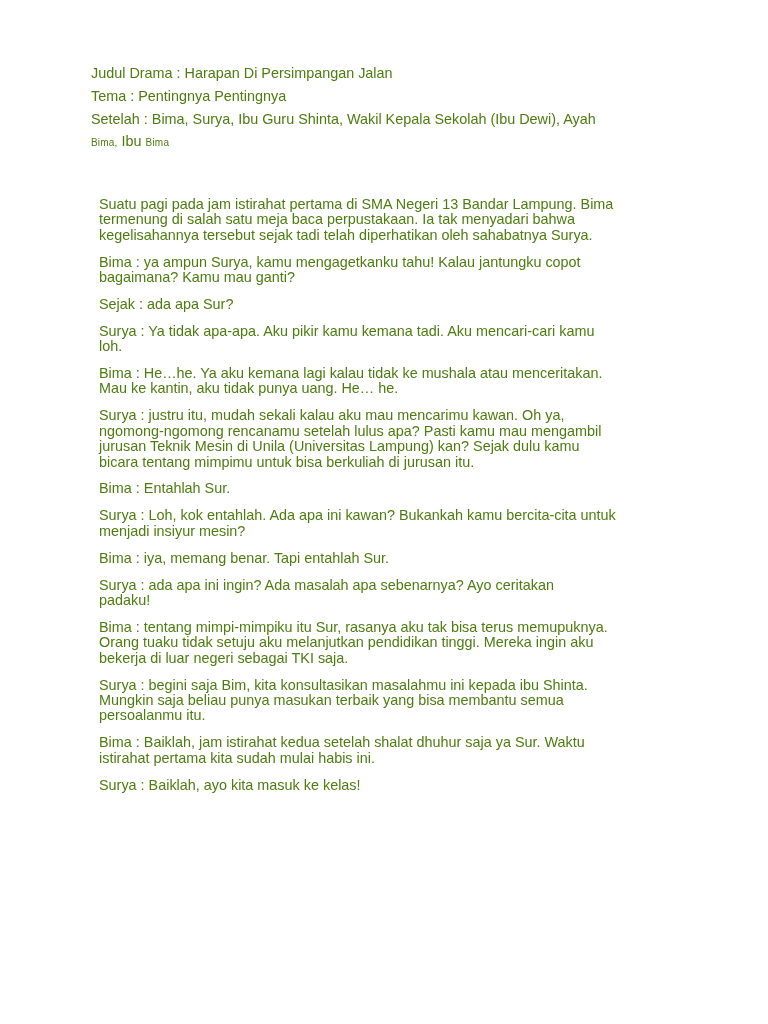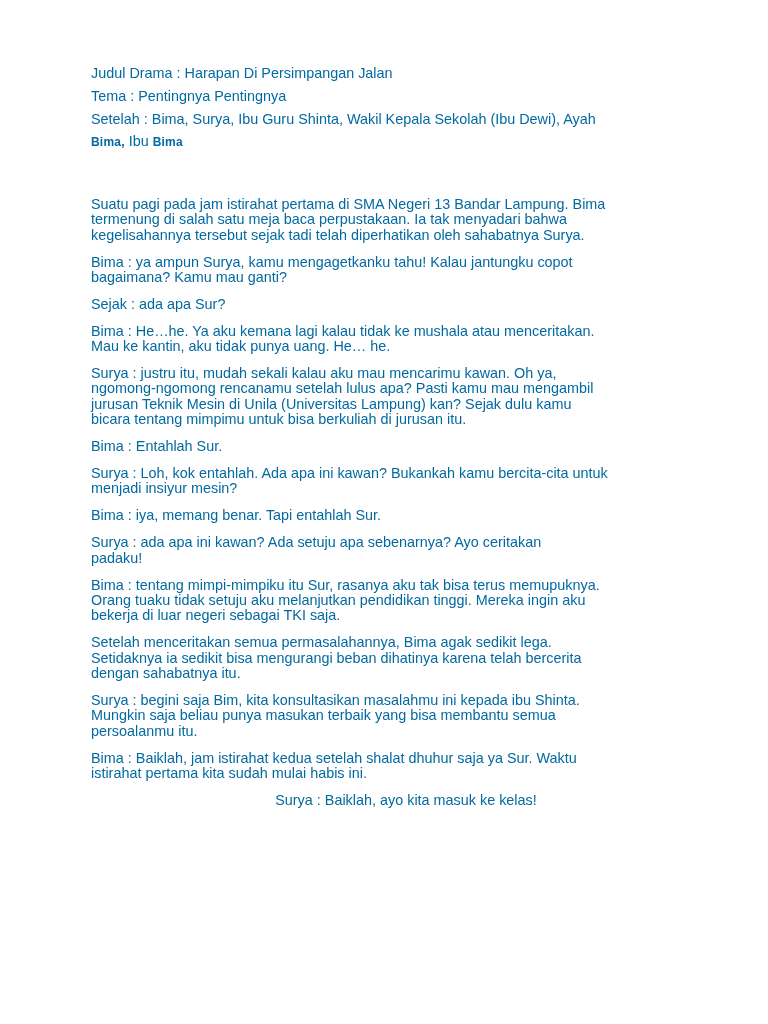--- a/index.html
+++ b/index.html
@@ -7,54 +7,54 @@
     padding: 0;
     background: #ffffff;
   }
   .page {
     position: relative;
     width: 768px;
     height: 1024px;
     background: #ffffff;
     overflow: hidden;
     font-family: "Liberation Sans", sans-serif;
-    color: #0369a1;
+    color: #4d7c0f;
   }
   .content {
     position: absolute;
     left: 91px;
     top: 66px;
     width: 630px;
     font-size: 14.4px;
     line-height: 15.4px;
     -webkit-font-smoothing: antialiased;
   }
   .header-line {
     white-space: pre;
     margin-bottom: 7.4px;
   }
   .cast-continuation {
     white-space: pre;
     margin-bottom: 0;
   }
   .cast-bold {
-    font-weight: bold;
-    font-size: 12px;
+    font-weight: normal;
+    font-size: 10px;
     letter-spacing: 0.2px;
   }
   .body-block {
     margin-top: 46px;
+    margin-left: 8px;
   }
   .para {
     white-space: pre;
     margin: 0 0 11.5px 0;
   }
   .para:last-child {
     margin-bottom: 0;
-    text-align: center;
   }
 </style>
 </head>
 <body>
 
 <div class="page">
   <div class="content">
 
     <div class="header-block">
       <div class="header-line">Judul Drama : Harapan Di Persimpangan Jalan</div>
@@ -63,38 +63,37 @@
       <div class="cast-continuation"><span class="cast-bold">Bima,</span><span> Ibu </span><span class="cast-bold">Bima</span></div>
     </div>
 
     <div class="body-block">
       <p class="para">Suatu pagi pada jam istirahat pertama di SMA Negeri 13 Bandar Lampung. Bima
 termenung di salah satu meja baca perpustakaan. Ia tak menyadari bahwa
 kegelisahannya tersebut sejak tadi telah diperhatikan oleh sahabatnya Surya.</p>
       <p class="para">Bima : ya ampun Surya, kamu mengagetkanku tahu! Kalau jantungku copot
 bagaimana? Kamu mau ganti?</p>
       <p class="para">Sejak : ada apa Sur?</p>
+      <p class="para">Surya : Ya tidak apa-apa. Aku pikir kamu kemana tadi. Aku mencari-cari kamu
+loh.</p>
       <p class="para">Bima : He…he. Ya aku kemana lagi kalau tidak ke mushala atau menceritakan.
 Mau ke kantin, aku tidak punya uang. He… he.</p>
       <p class="para">Surya : justru itu, mudah sekali kalau aku mau mencarimu kawan. Oh ya,
 ngomong-ngomong rencanamu setelah lulus apa? Pasti kamu mau mengambil
 jurusan Teknik Mesin di Unila (Universitas Lampung) kan? Sejak dulu kamu
 bicara tentang mimpimu untuk bisa berkuliah di jurusan itu.</p>
       <p class="para">Bima : Entahlah Sur.</p>
       <p class="para">Surya : Loh, kok entahlah. Ada apa ini kawan? Bukankah kamu bercita-cita untuk
 menjadi insiyur mesin?</p>
       <p class="para">Bima : iya, memang benar. Tapi entahlah Sur.</p>
-      <p class="para">Surya : ada apa ini kawan? Ada setuju apa sebenarnya? Ayo ceritakan
+      <p class="para">Surya : ada apa ini ingin? Ada masalah apa sebenarnya? Ayo ceritakan
 padaku!</p>
       <p class="para">Bima : tentang mimpi-mimpiku itu Sur, rasanya aku tak bisa terus memupuknya.
 Orang tuaku tidak setuju aku melanjutkan pendidikan tinggi. Mereka ingin aku
 bekerja di luar negeri sebagai TKI saja.</p>
-      <p class="para">Setelah menceritakan semua permasalahannya, Bima agak sedikit lega.
-Setidaknya ia sedikit bisa mengurangi beban dihatinya karena telah bercerita
-dengan sahabatnya itu.</p>
       <p class="para">Surya : begini saja Bim, kita konsultasikan masalahmu ini kepada ibu Shinta.
 Mungkin saja beliau punya masukan terbaik yang bisa membantu semua
 persoalanmu itu.</p>
       <p class="para">Bima : Baiklah, jam istirahat kedua setelah shalat dhuhur saja ya Sur. Waktu
 istirahat pertama kita sudah mulai habis ini.</p>
       <p class="para">Surya : Baiklah, ayo kita masuk ke kelas!</p>
     </div>
 
   </div>
 </div>

